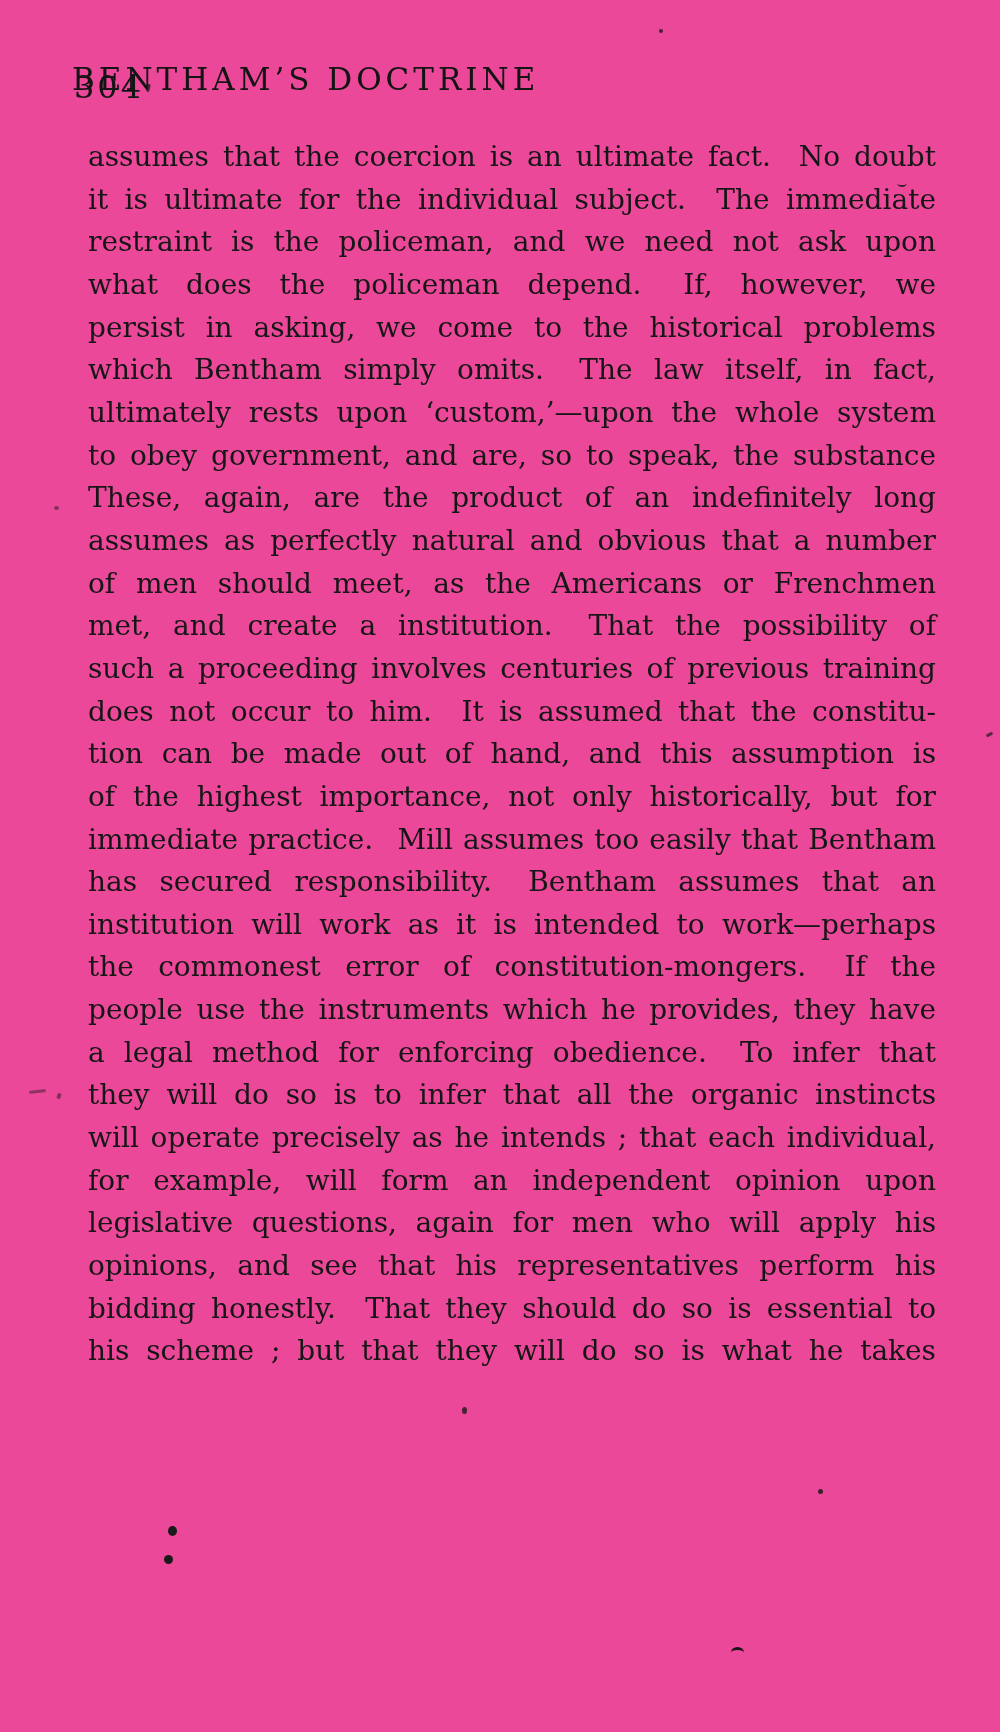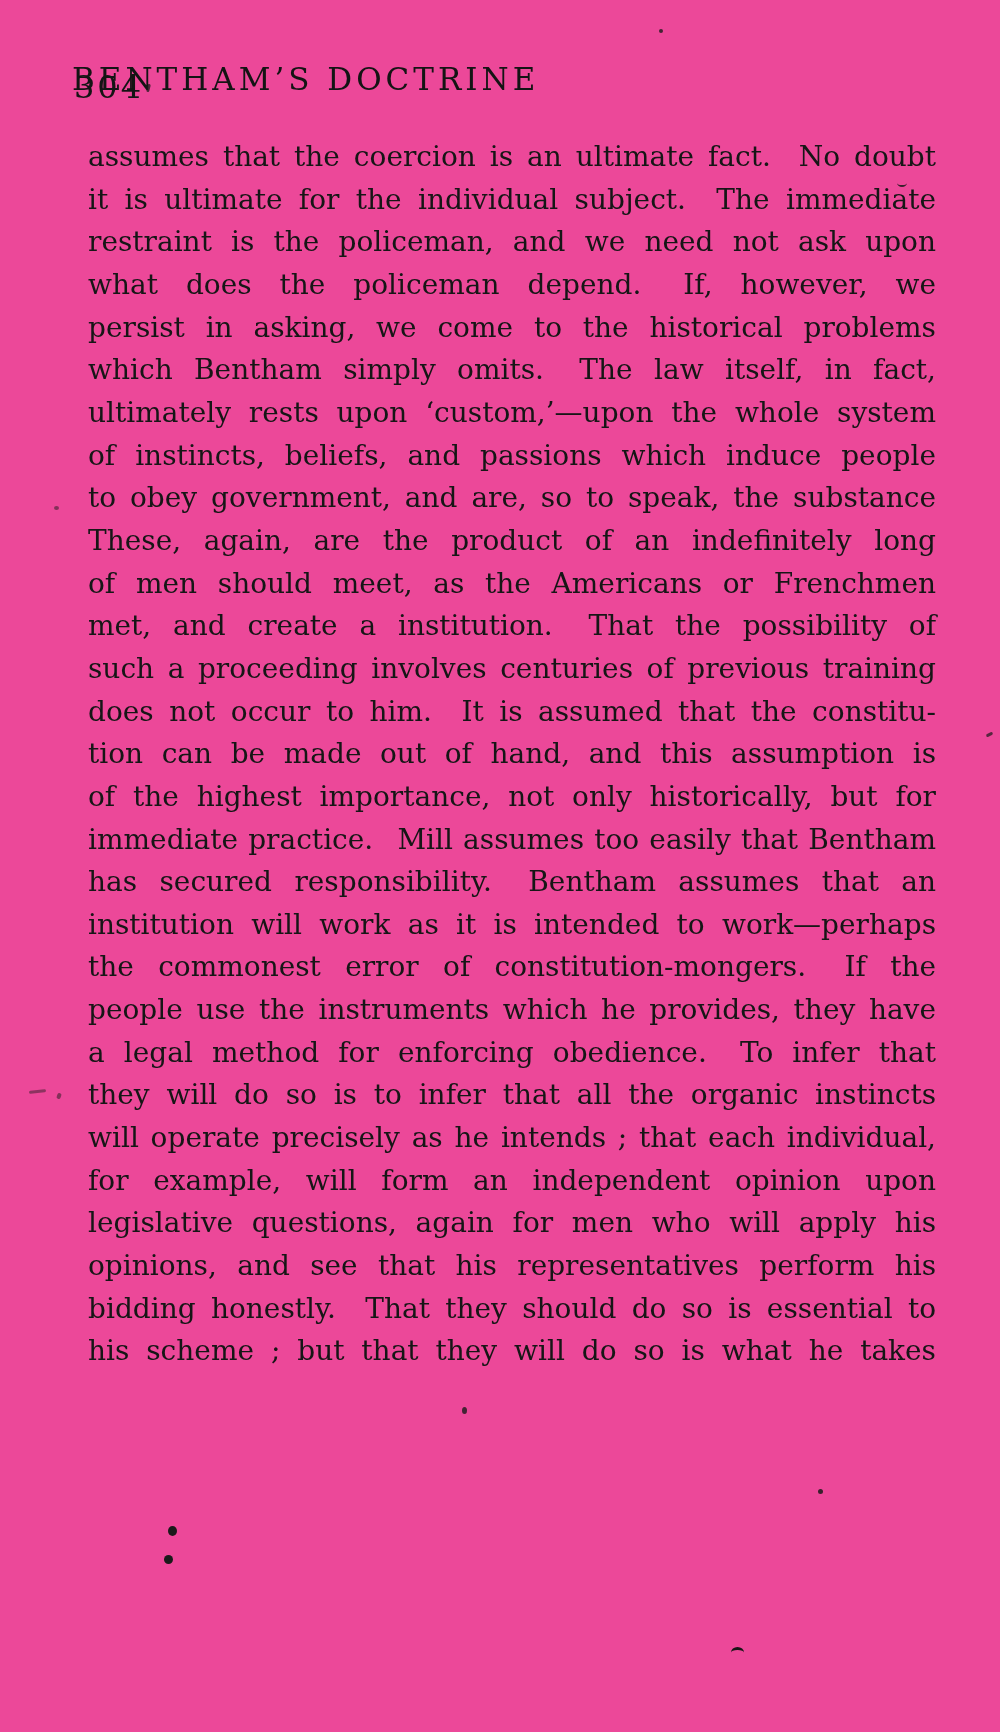--- a/index.html
+++ b/index.html
@@ -75,23 +75,23 @@
   <div class="runhead">BENTHAM’S DOCTRINE</div>
 
   <div class="body">
       <div class="tline">assumes that the coercion is an ultimate fact.  No doubt</div>
       <div class="tline">it is ultimate for the individual subject.  The immediate</div>
       <div class="tline">restraint is the policeman, and we need not ask upon</div>
       <div class="tline">what does the policeman depend.  If, however, we</div>
       <div class="tline">persist in asking, we come to the historical problems</div>
       <div class="tline">which Bentham simply omits.  The law itself, in fact,</div>
       <div class="tline">ultimately rests upon ‘custom,’—upon the whole system</div>
-      <div class="tline">of instincts, beliefs, and passions which induce people</div>
       <div class="tline">to obey government, and are, so to speak, the substance</div>
       <div class="tline">These, again, are the product of an indefinitely long</div>
+      <div class="tline">assumes as perfectly natural and obvious that a number</div>
       <div class="tline">of men should meet, as the Americans or Frenchmen</div>
       <div class="tline">met, and create a institution.  That the possibility of</div>
       <div class="tline">such a proceeding involves centuries of previous training</div>
       <div class="tline">does not occur to him.  It is assumed that the constitu-</div>
       <div class="tline">tion can be made out of hand, and this assumption is</div>
       <div class="tline">of the highest importance, not only historically, but for</div>
       <div class="tline">immediate practice.  Mill assumes too easily that Bentham</div>
       <div class="tline">has secured responsibility.  Bentham assumes that an</div>
       <div class="tline">institution will work as it is intended to work—perhaps</div>
       <div class="tline">the commonest error of constitution-mongers.  If the</div>

